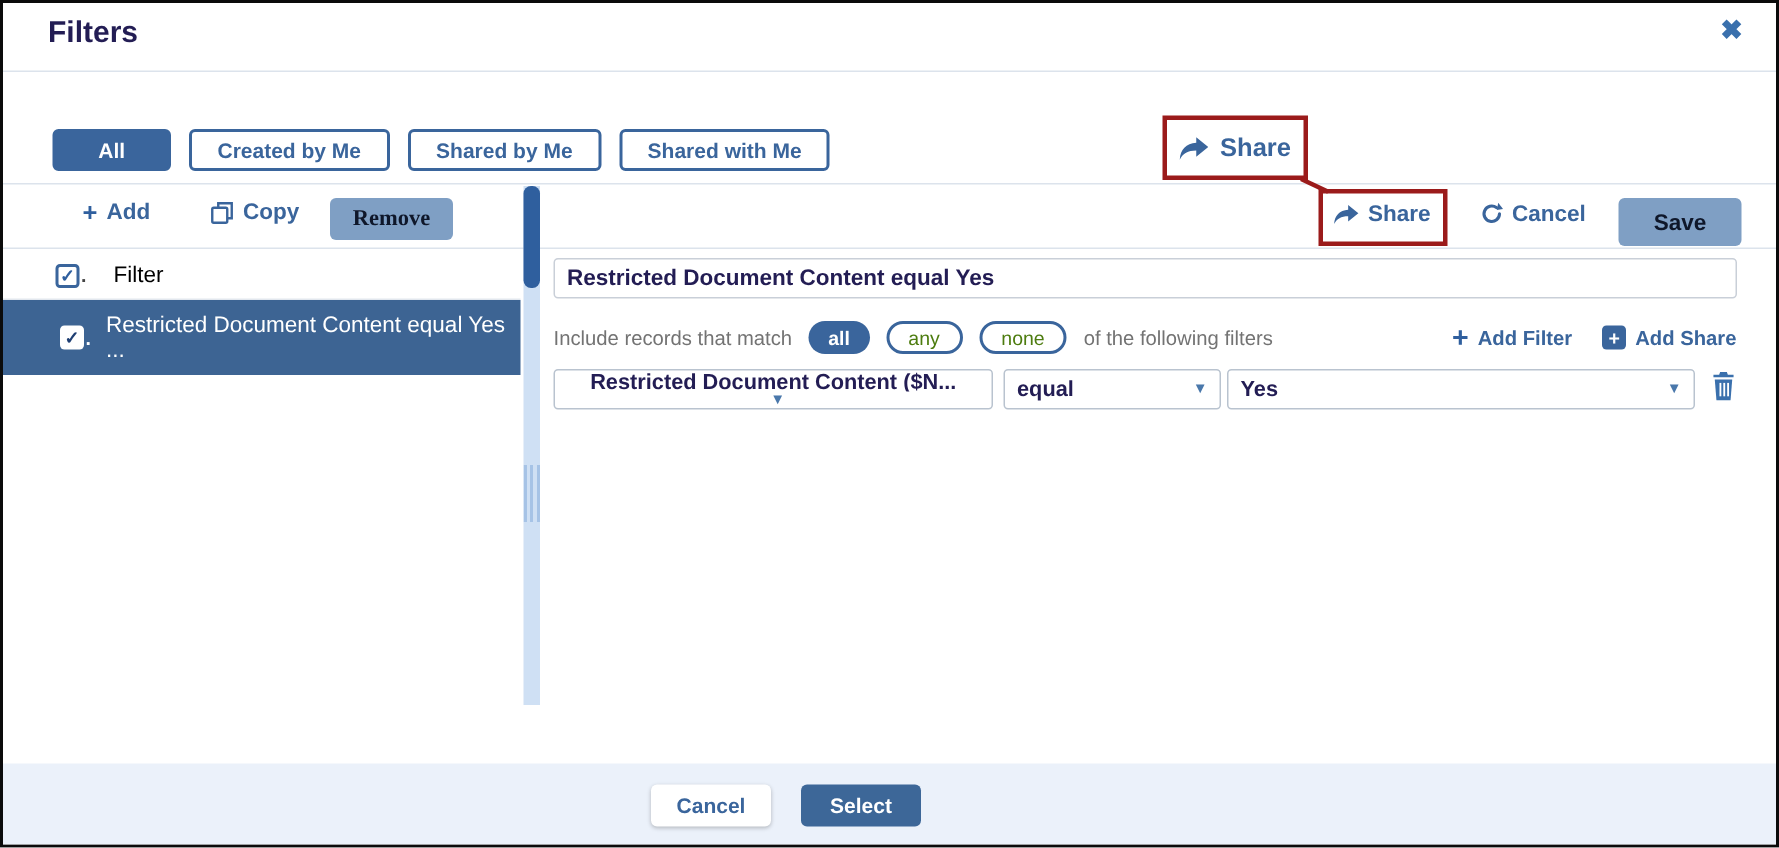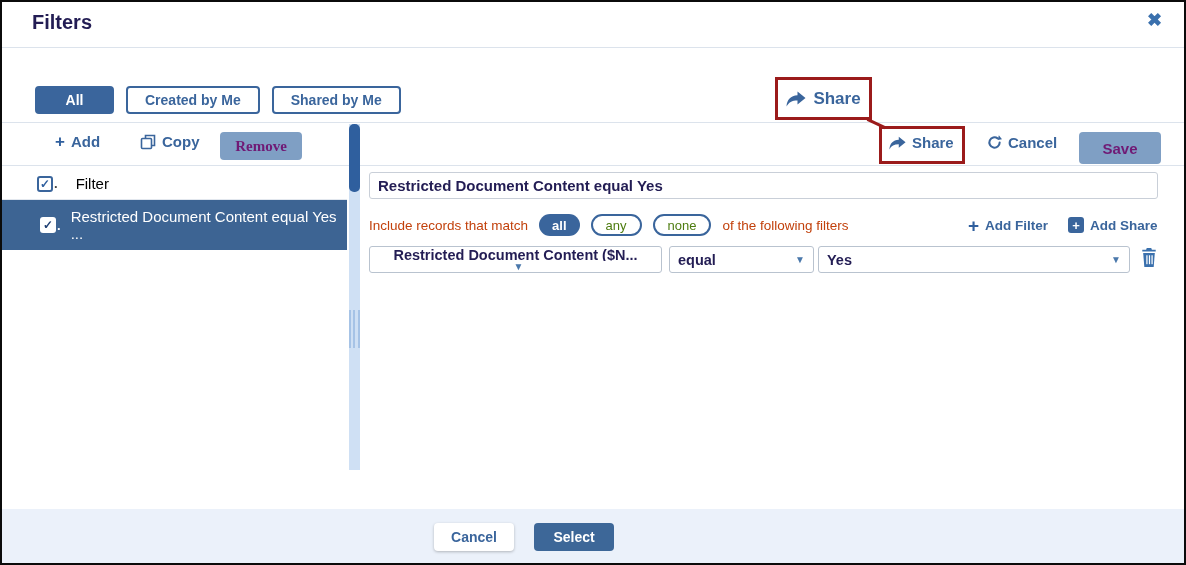--- a/index.html
+++ b/index.html
@@ -18,21 +18,21 @@
   .tab {
     height:28px; display:flex; align-items:center; justify-content:center;
     padding:0 17px; border:2px solid #3a659c; border-radius:4px;
     color:#3a659c; font-size:14px; font-weight:700; cursor:pointer; background:#fff;
   }
   .tab.active { background:#3a659c; color:#fff; min-width:79px; }
   
   .linkbtn { display:flex; align-items:center; gap:6px; color:#3a659c; font-size:15px; font-weight:700; cursor:pointer; }
   .plus { font-size:17px; font-weight:700; color:#2f5f9e; line-height:1; }
   .btn-muted {
-    background:#7f9fc4; color:#701a75; border:none; border-radius:4px;
+    background:#7f9fc4; color:#0f172a; border:none; border-radius:4px;
     font-size:15px; font-weight:700; cursor:pointer; display:flex; align-items:center; justify-content:center;
   }
   .serif { font-family:"Liberation Serif", serif; }
   
   .list-header-row { left:0; top:166px; width:345px; height:31px; background:#fff; display:flex; align-items:center; cursor:pointer; }
   .list-row-selected { left:0; top:198px; width:345px; height:50px; background:#3d6493; display:flex; align-items:center; cursor:pointer; }
   .checkbox {
     width:16px; height:16px; border-radius:3px; background:#fff;
     display:flex; align-items:center; justify-content:center; cursor:pointer; flex:none;
   }
@@ -51,21 +51,21 @@
   
   .red-box { border:3px solid #9b1b1b; background:transparent; pointer-events:none; }
   .callout-share { display:flex; align-items:center; justify-content:center; gap:7px; color:#3a659c; font-size:17px; font-weight:700; }
   .leader-line { left:866px; top:116px; width:20px; height:3px; background:#9b1b1b; transform:rotate(25deg); transform-origin:left top; }
   
   .name-input {
     left:367px; top:170px; width:789px; height:27px; border:1px solid #c9cfd8; border-radius:3px;
     font-family:"Liberation Sans", sans-serif; font-size:15px; font-weight:700; color:#231d54; padding:0 8px; background:#fff;
   }
   .match-row { left:367px; top:211px; height:24px; display:flex; align-items:center; gap:11px; }
-  .match-text { color:#c2410c; font-size:13.5px; }
+  .match-text { color:#737373; font-size:13.5px; }
   .pill {
     height:22px; display:flex; align-items:center; justify-content:center; padding:0 13px;
     border-radius:12px; font-size:13px; cursor:pointer;
   }
   .pill.active { background:#3a659c; color:#fff; font-weight:700; }
   .pill.inactive { border:2px solid #3a659c; color:#4d7c0f; }
   .add-links { top:211px; left:966px; height:24px; display:flex; align-items:center; gap:20px; }
   .add-links .linkbtn { font-size:13.5px; }
   .plus-square {
     width:16px; height:16px; background:#3a659c; border-radius:3px; color:#fff;
@@ -95,20 +95,21 @@
 <div class="dialog">
 
   <div class="abs title">Filters</div>
   <div class="abs close-x">✖</div>
   <div class="abs hline" style="top:45px;"></div>
 
   <div class="abs tabs">
     <div class="tab active">All</div>
     <div class="tab">Created by Me</div>
     <div class="tab">Shared by Me</div>
+    <div class="tab">Shared with Me</div>
   </div>
 
   <div class="abs hline" style="top:120px;"></div>
 
   <div class="abs linkbtn" style="left:53px; top:131px;">
     <span class="plus">+</span>
     <span>Add</span>
   </div>
   <div class="abs linkbtn" style="left:138px; top:131px;">
     <span>

